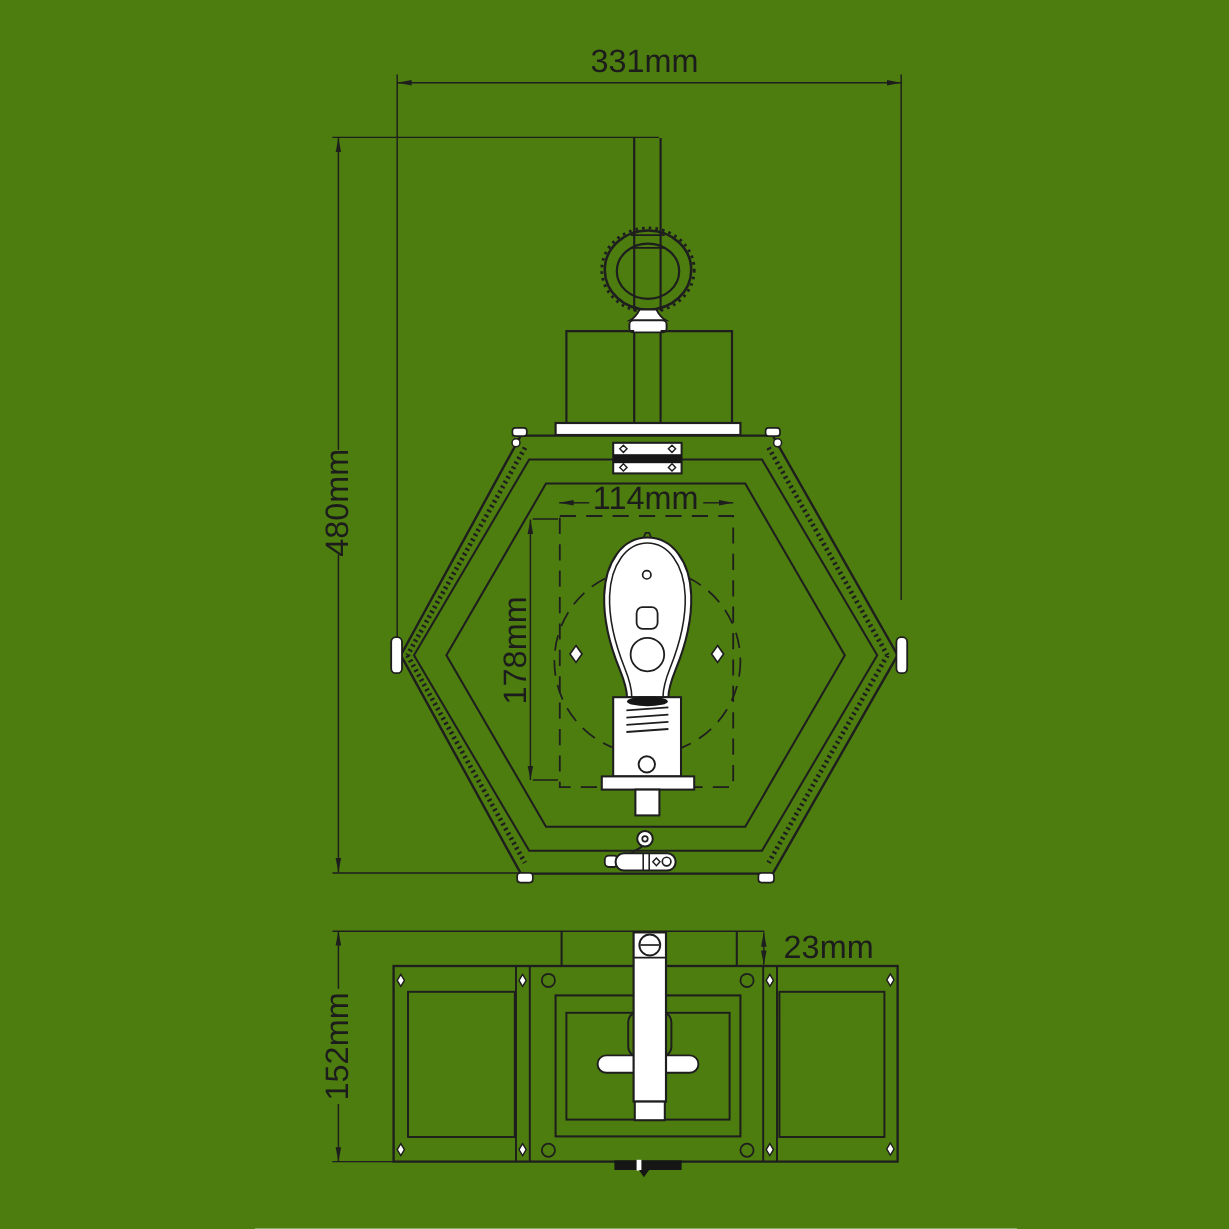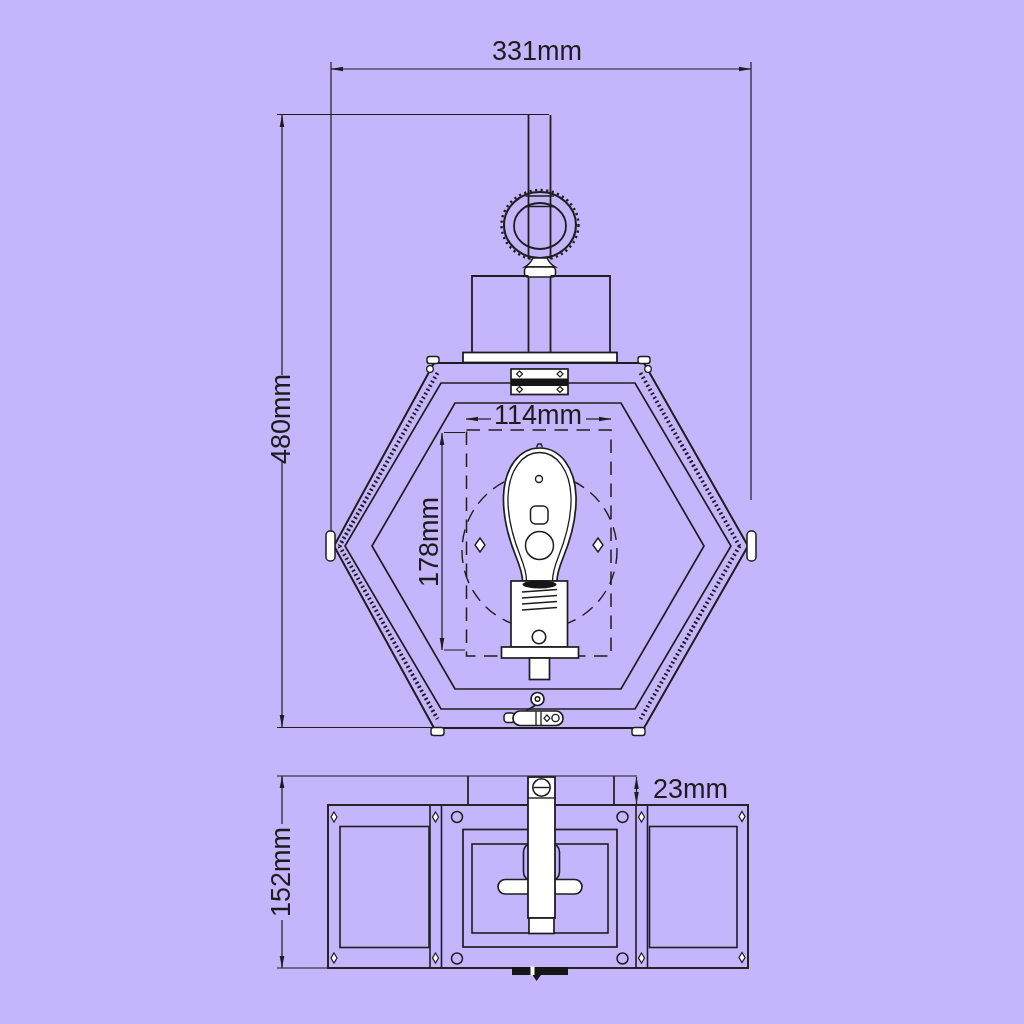--- a/index.html
+++ b/index.html
@@ -1,16 +1,16 @@
 <!DOCTYPE html>
 <html><head>
 <meta charset="utf-8">
 <style>
   html,body{margin:0;padding:0;background:#fff;}
-  .canvas{position:relative;width:1024px;height:1024px;background:#c4b5fd;overflow:hidden;
+  .canvas{position:relative;width:1024px;height:1024px;background:#4d7c0f;overflow:hidden;
           font-family:"Liberation Sans", sans-serif;}
   svg{position:absolute;left:0;top:0;}
   .dim-text{font-family:"Liberation Sans", sans-serif;font-size:27px;fill:#1c1c1c;}
   .ln{stroke:#1e1e1e;fill:none;}
   .fw{fill:#ffffff;stroke:#1e1e1e;}
   .blk{fill:#161616;stroke:none;}
 </style>
 </head>
 <body>
 

